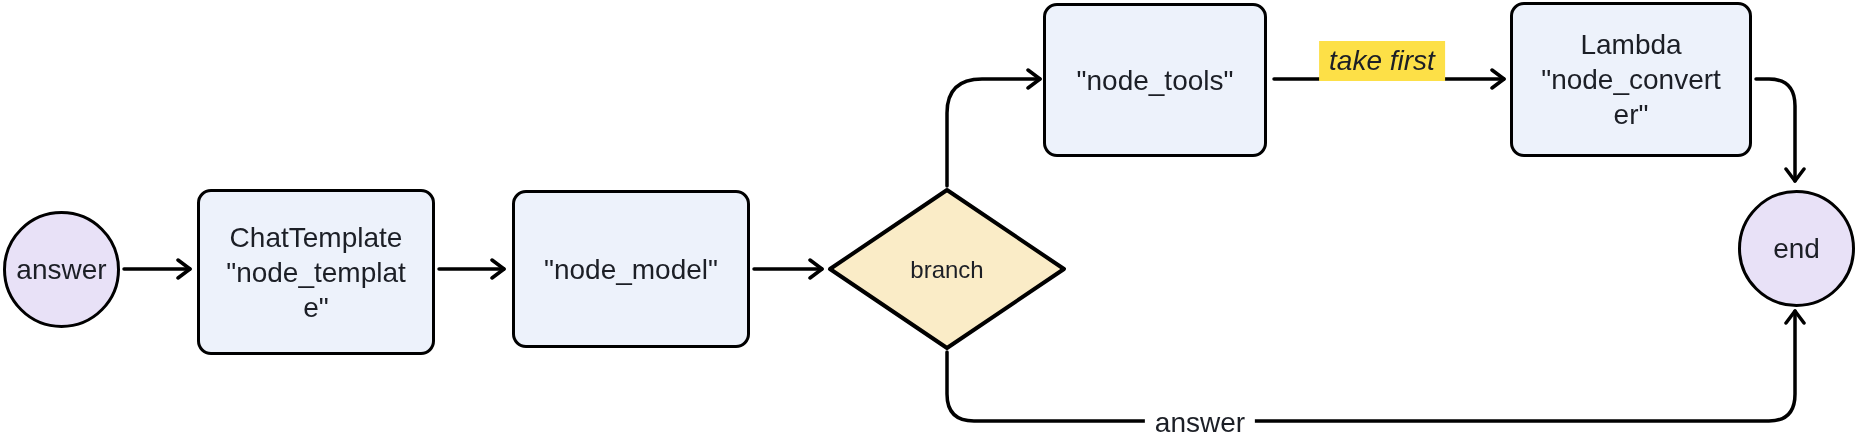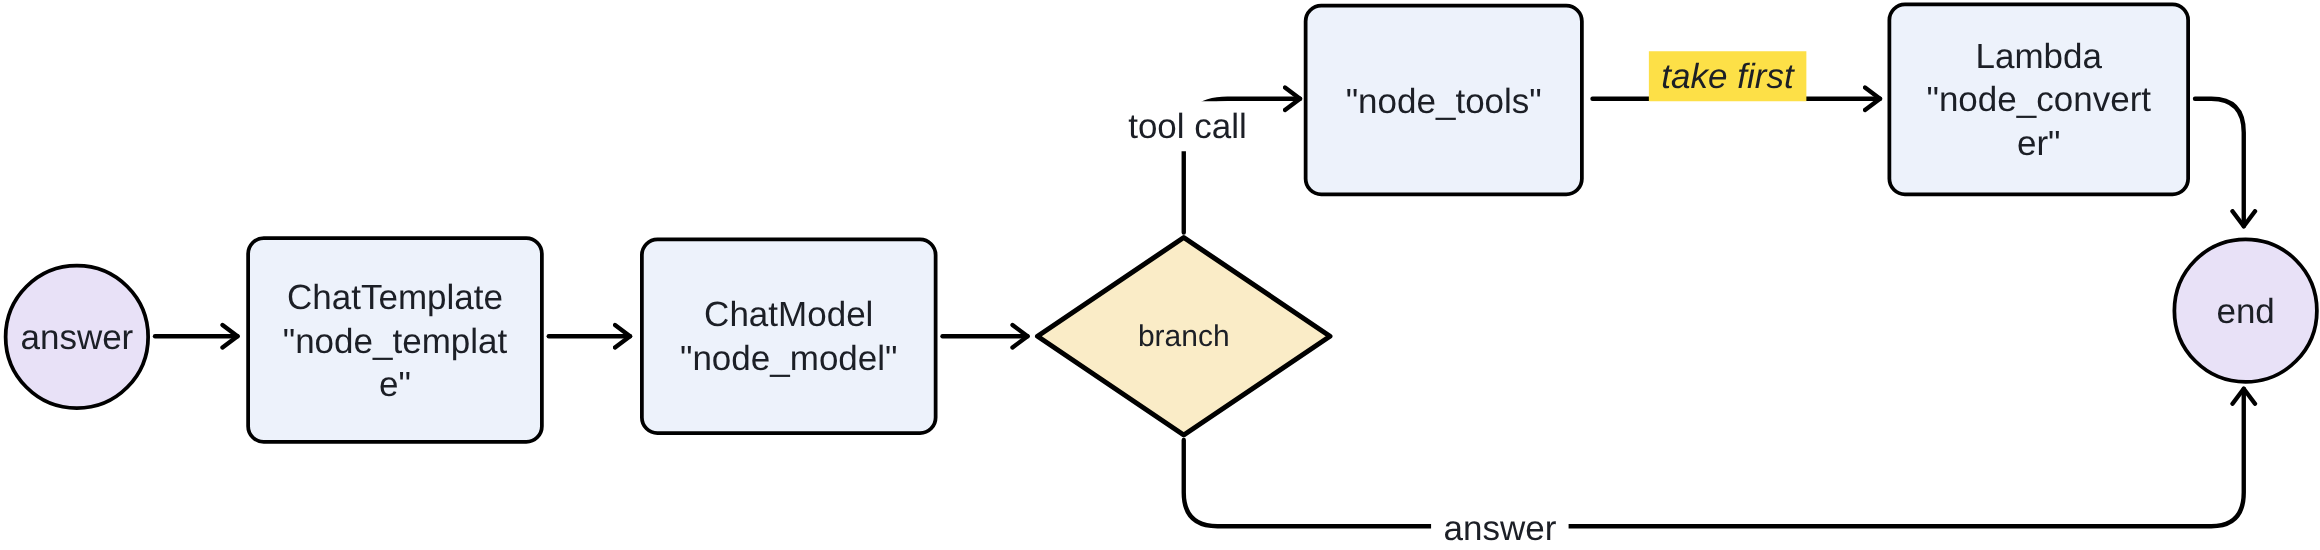--- a/index.html
+++ b/index.html
@@ -65,39 +65,37 @@
     <div class="node-line">answer</div>
   </div>
 
   <div class="node rect-node" style="left: 197px; top: 189px; width: 238px; height: 166px; background: rgb(237, 242, 251);">
     <div class="node-line">ChatTemplate</div>
     <div class="node-line">"node_templat</div>
     <div class="node-line">e"</div>
   </div>
 
   <div class="node rect-node" style="left: 512px; top: 190px; width: 238px; height: 158px; background: rgb(237, 242, 251);">
-    <div class="node-line">ChatModel</div>
     <div class="node-line">"node_model"</div>
   </div>
 
   <div class="diamond-label" style="left:947px;top:269px;">branch</div>
 
   <div class="node rect-node" style="left: 1043px; top: 3px; width: 224px; height: 154px; background: rgb(237, 242, 251);">
     <div class="node-line">"node_tools"</div>
   </div>
 
   <div class="node circle-node" style="left: 1738px; top: 190px; width: 117px; height: 117px; background: rgb(232, 225, 247);">
     <div class="node-line">end</div>
   </div>
 
   <div class="node rect-node" style="left: 1510px; top: 2px; width: 242px; height: 155px; background: rgb(237, 242, 251);">
     <div class="node-line">Lambda</div>
     <div class="node-line">"node_convert</div>
     <div class="node-line">er"</div>
   </div>
 
-  <div class="edge-label" style="left: 950px; top: 101px; background: rgb(255, 255, 255);">tool call</div>
 
   <div class="edge-label" style="left: 1382px; top: 61px; background: #fde047; font-style: italic;">take first</div>
 
   <div class="edge-label" style="left: 1200px; top: 423px; background: rgb(255, 255, 255);">answer</div>
 
 </div>
 
 </body></html>

